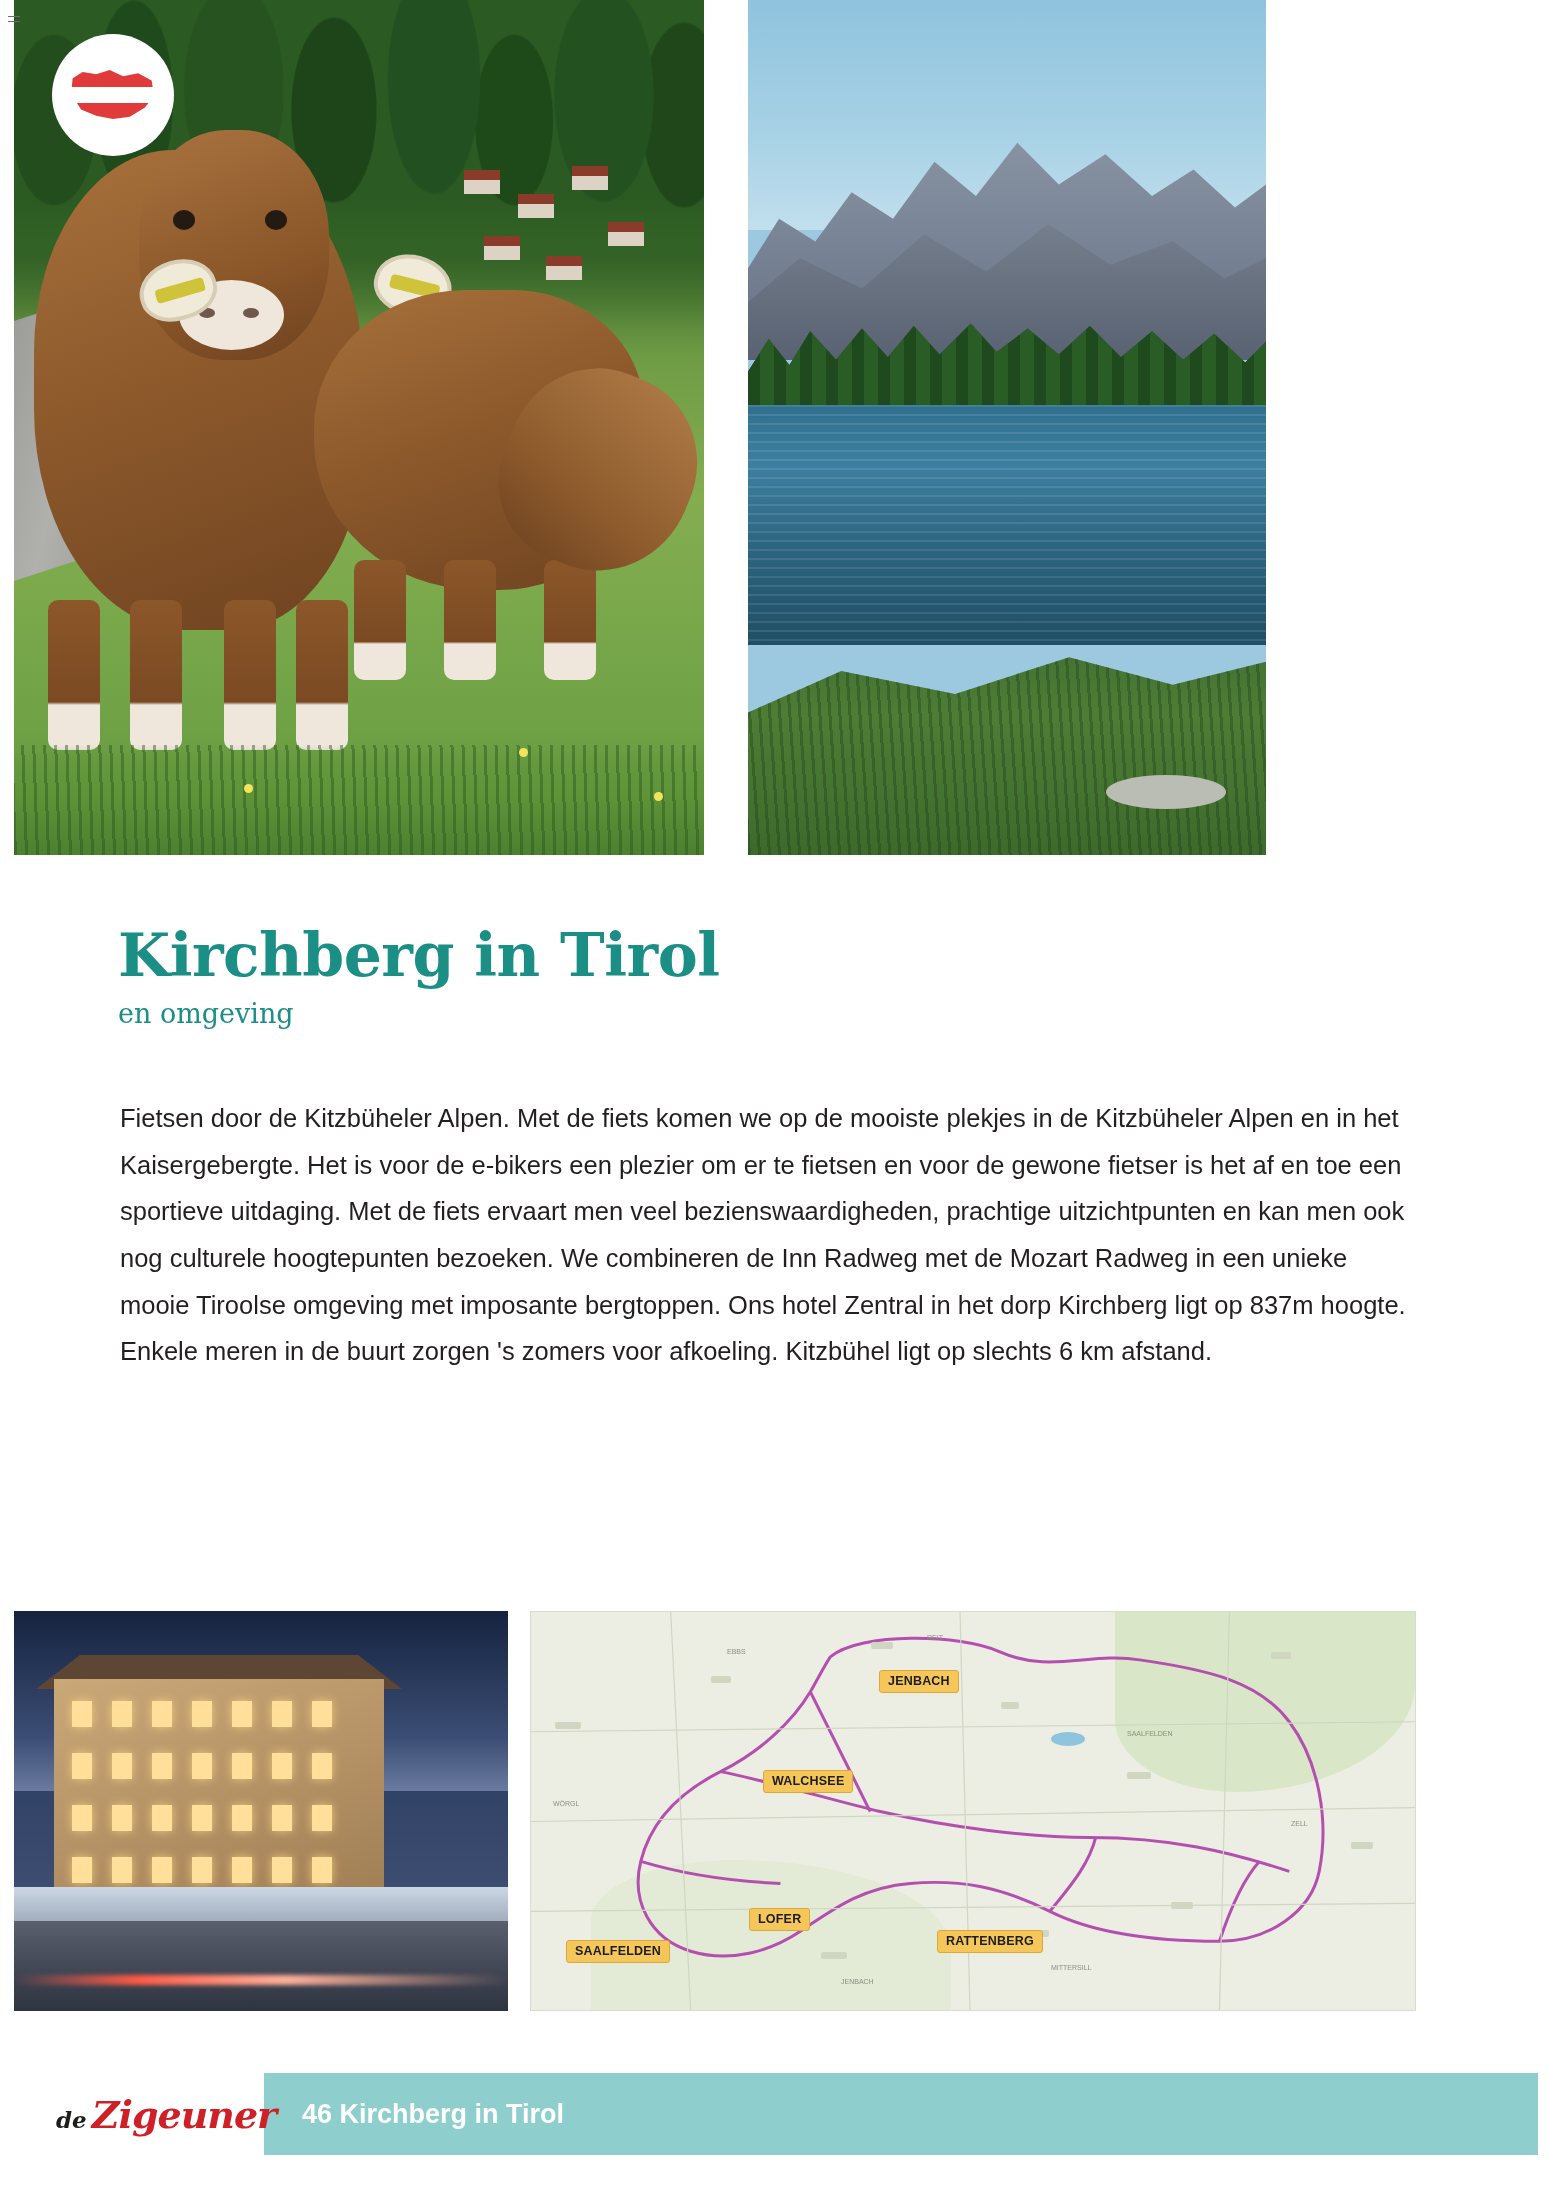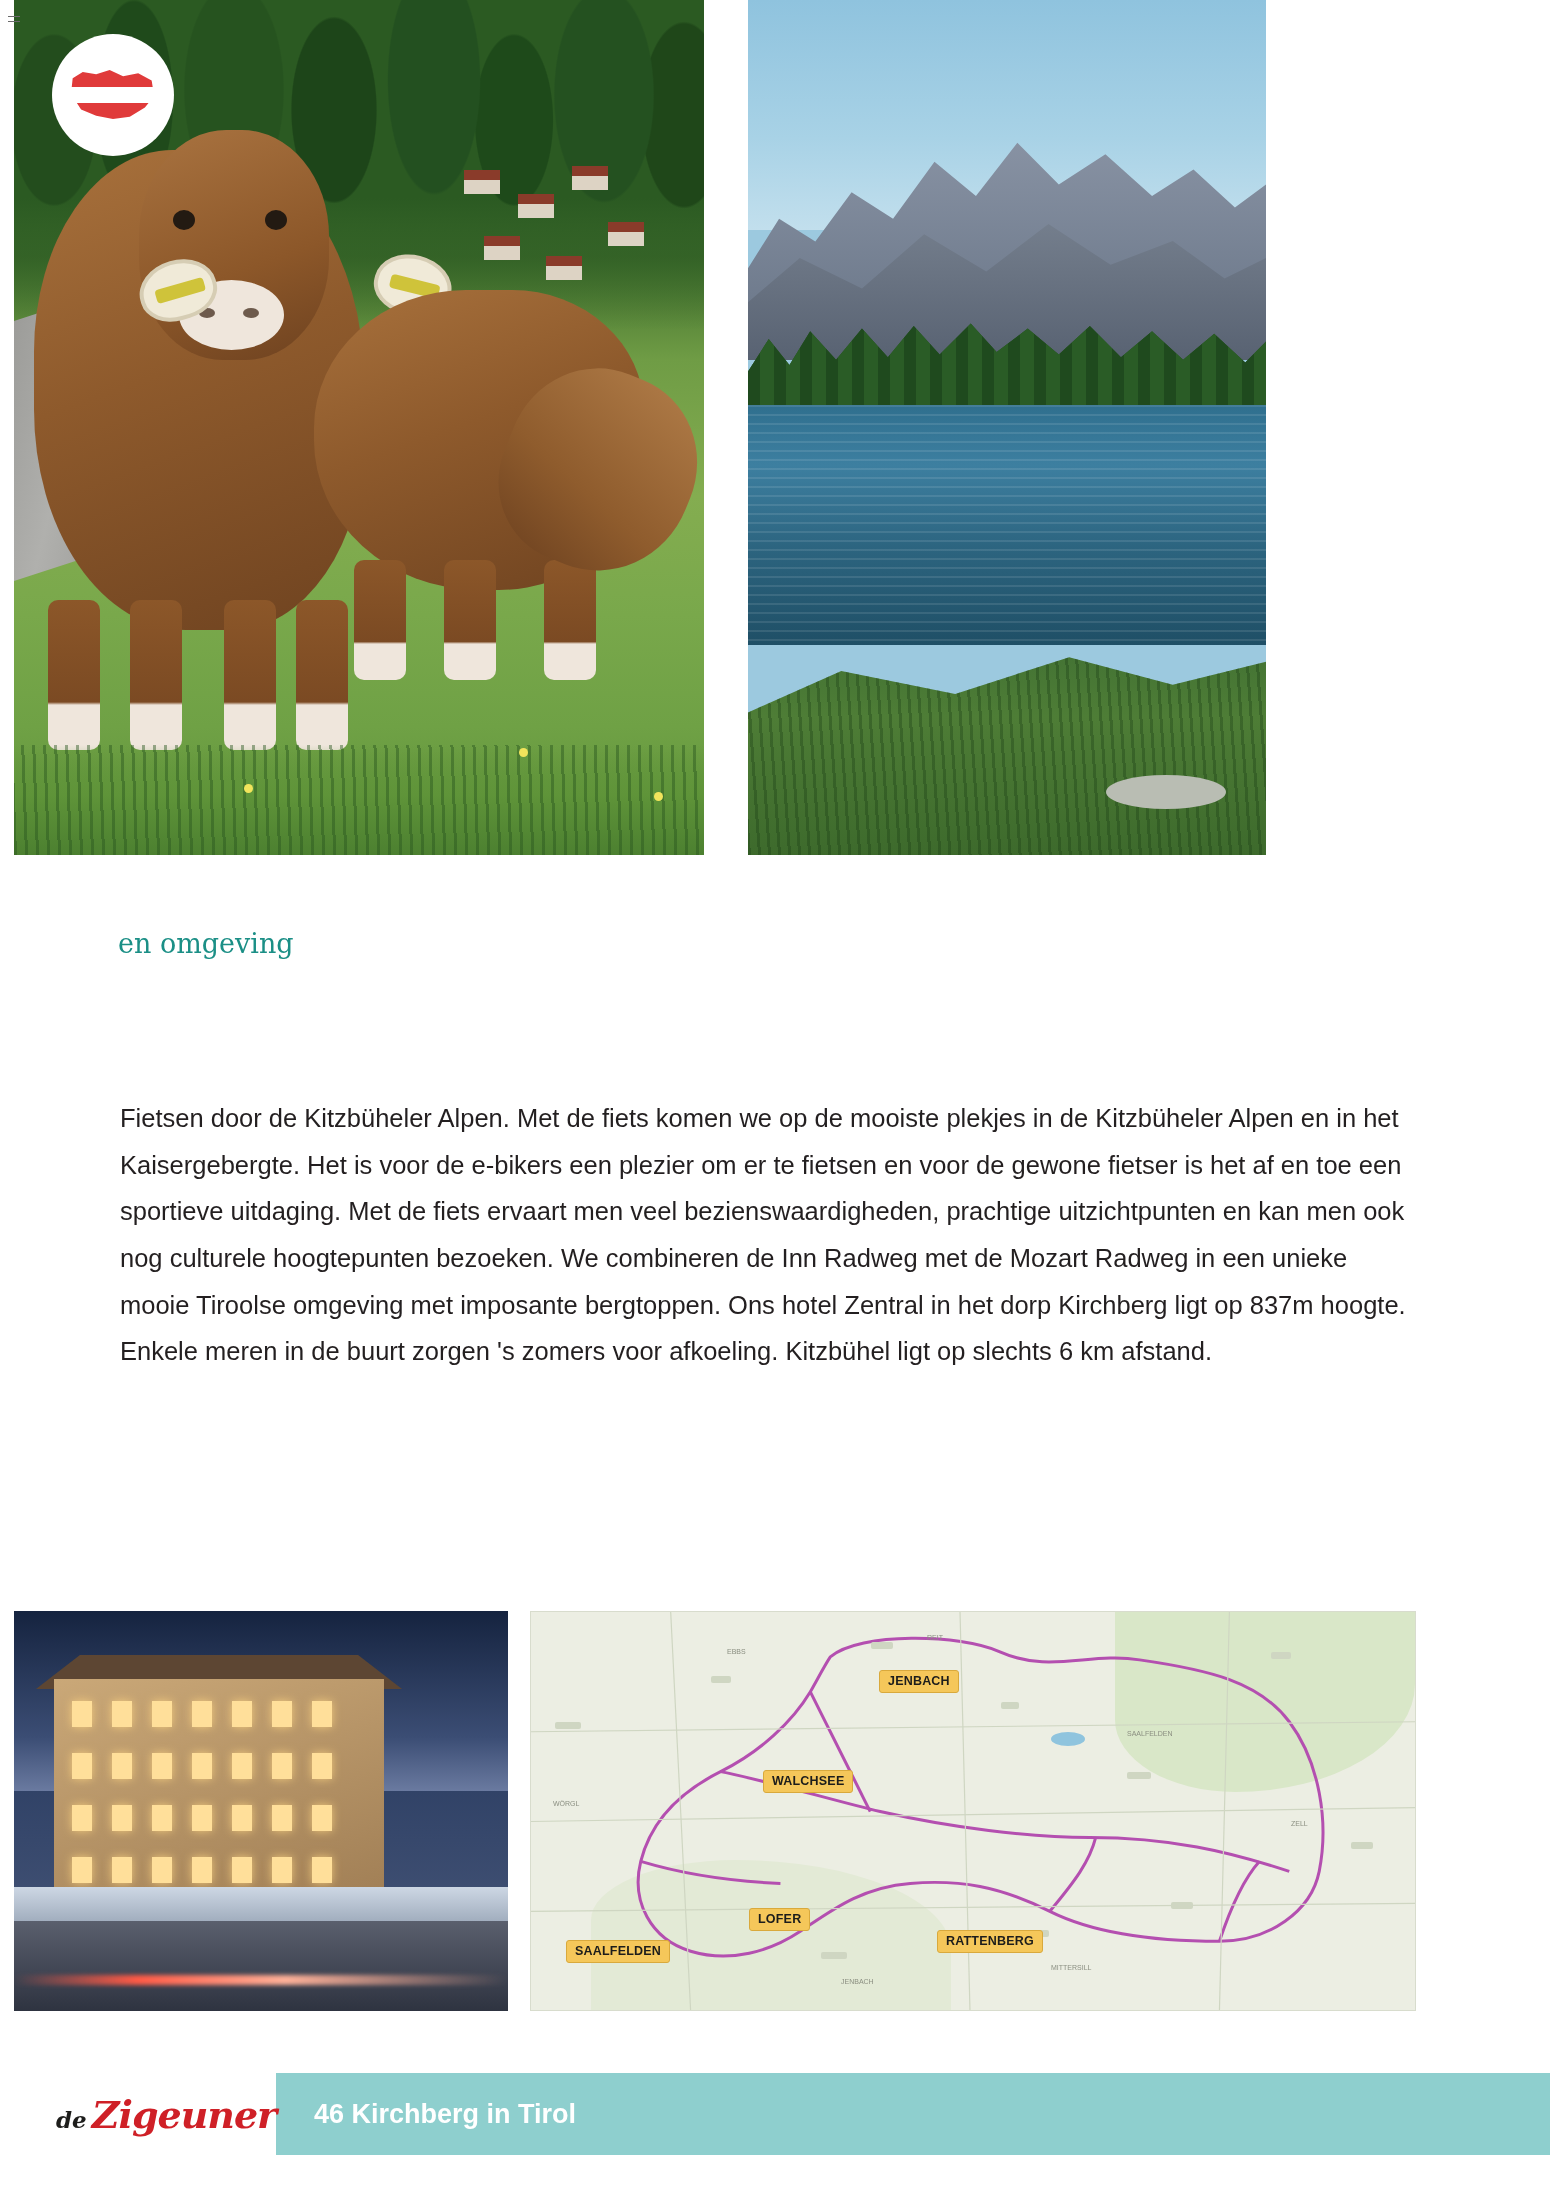--- a/index.html
+++ b/index.html
@@ -289,21 +289,21 @@
   }
   .map-minibox {
     position: absolute;
     background: #cfd6c2;
     border-radius: 2px;
     height: 7px;
   }
 
   
   .footer-bar {
-    position: absolute; left: 276px; bottom: 44px;
+    position: absolute; left: 264px; bottom: 44px;
     width: 1274px; height: 82px;
     background: #8ecfce;
     display: flex; align-items: center;
     padding-left: 38px;
   }
   .footer-text {
     font-size: 27px; font-weight: bold; color: #ffffff;
     font-family: "Liberation Sans", sans-serif;
   }
   .brand {
@@ -397,20 +397,21 @@
     <div class="lake-mtn-far"></div>
     <div class="lake-mtn-near"></div>
     <div class="lake-forest"></div>
     <div class="lake-water"></div>
     <div class="lake-shore"></div>
     <div class="lake-rock"></div>
   </div>
 </div>
 
 <div class="heading-wrap">
+  <h1 class="title">Kirchberg in Tirol</h1>
   <div class="subtitle">en omgeving</div>
 </div>
 
 <div class="body-text">Fietsen door de Kitzbüheler Alpen.  Met de fiets komen we op de mooiste plekjes in de Kitzbüheler Alpen en in het Kaisergebergte. Het is voor de e-bikers een plezier om er te fietsen en voor de gewone fietser is het af en toe een sportieve uitdaging. Met de fiets ervaart men veel bezienswaardigheden, prachtige uitzichtpunten en kan men  ook nog  culturele hoogtepunten bezoeken. We combineren de Inn Radweg met de Mozart Radweg in een unieke mooie Tiroolse omgeving met imposante bergtoppen. Ons hotel Zentral in het dorp Kirchberg ligt op 837m hoogte. Enkele meren in de buurt zorgen 's zomers voor afkoeling. Kitzbühel ligt op slechts 6 km afstand.</div>
 
 <div class="lower-row">
 
   <div class="hotel-photo">
     <div class="hotel-sky"></div>
     <div class="hotel-roof"></div>

